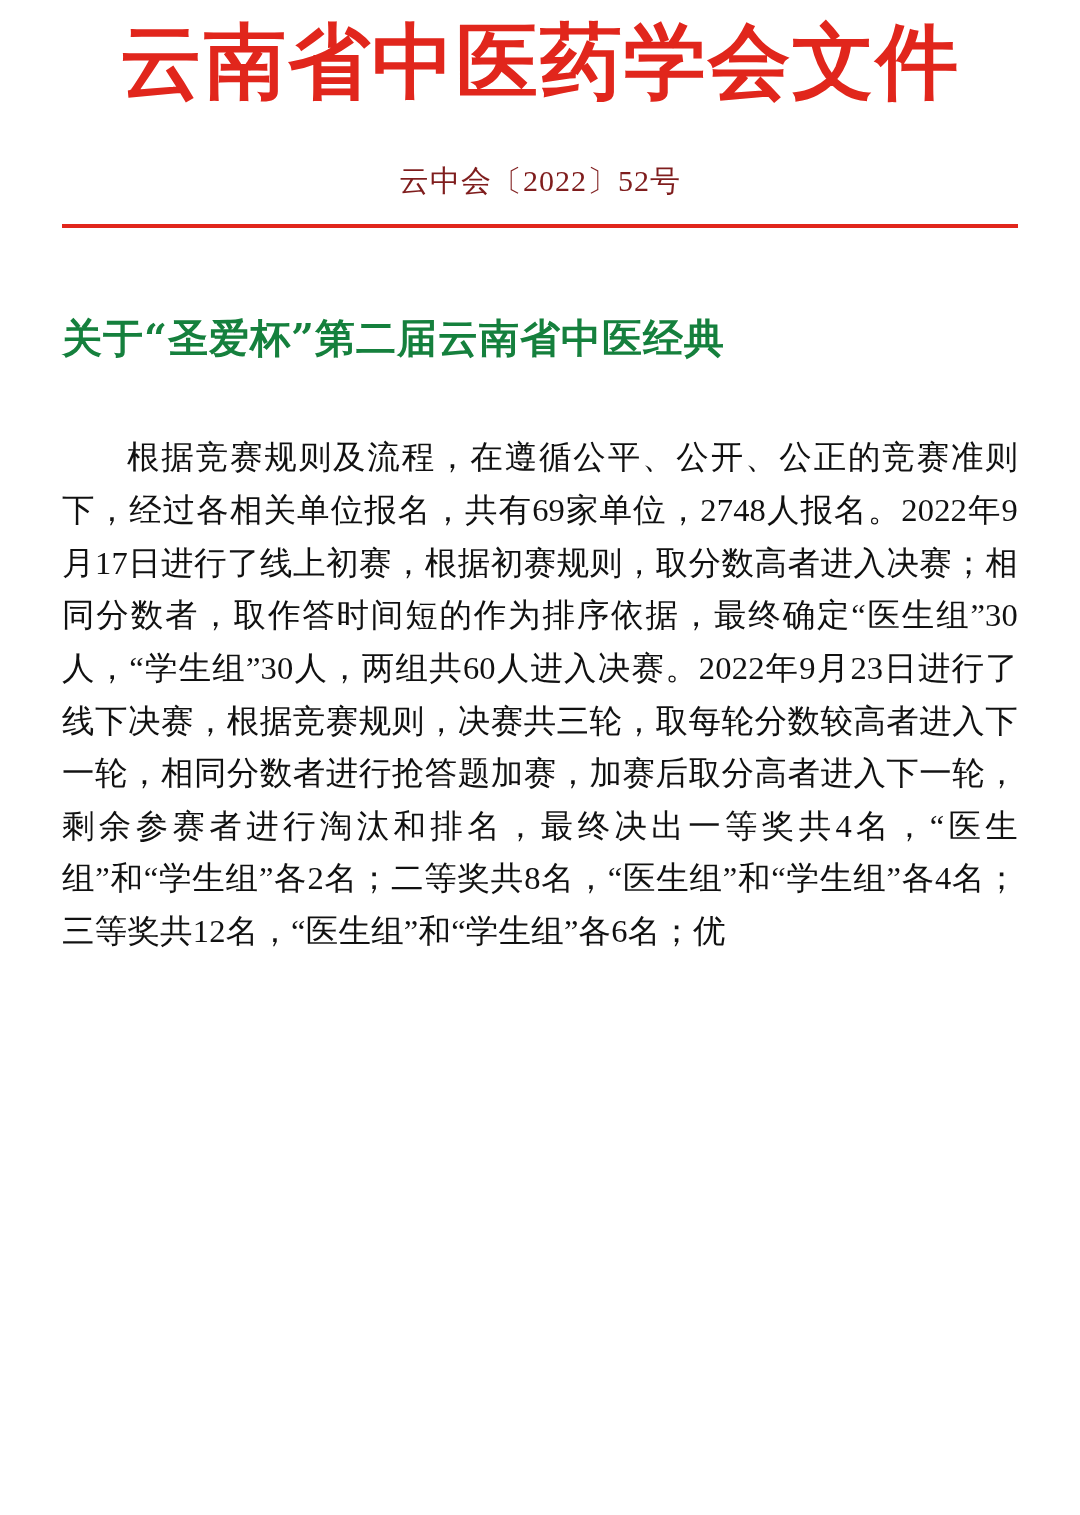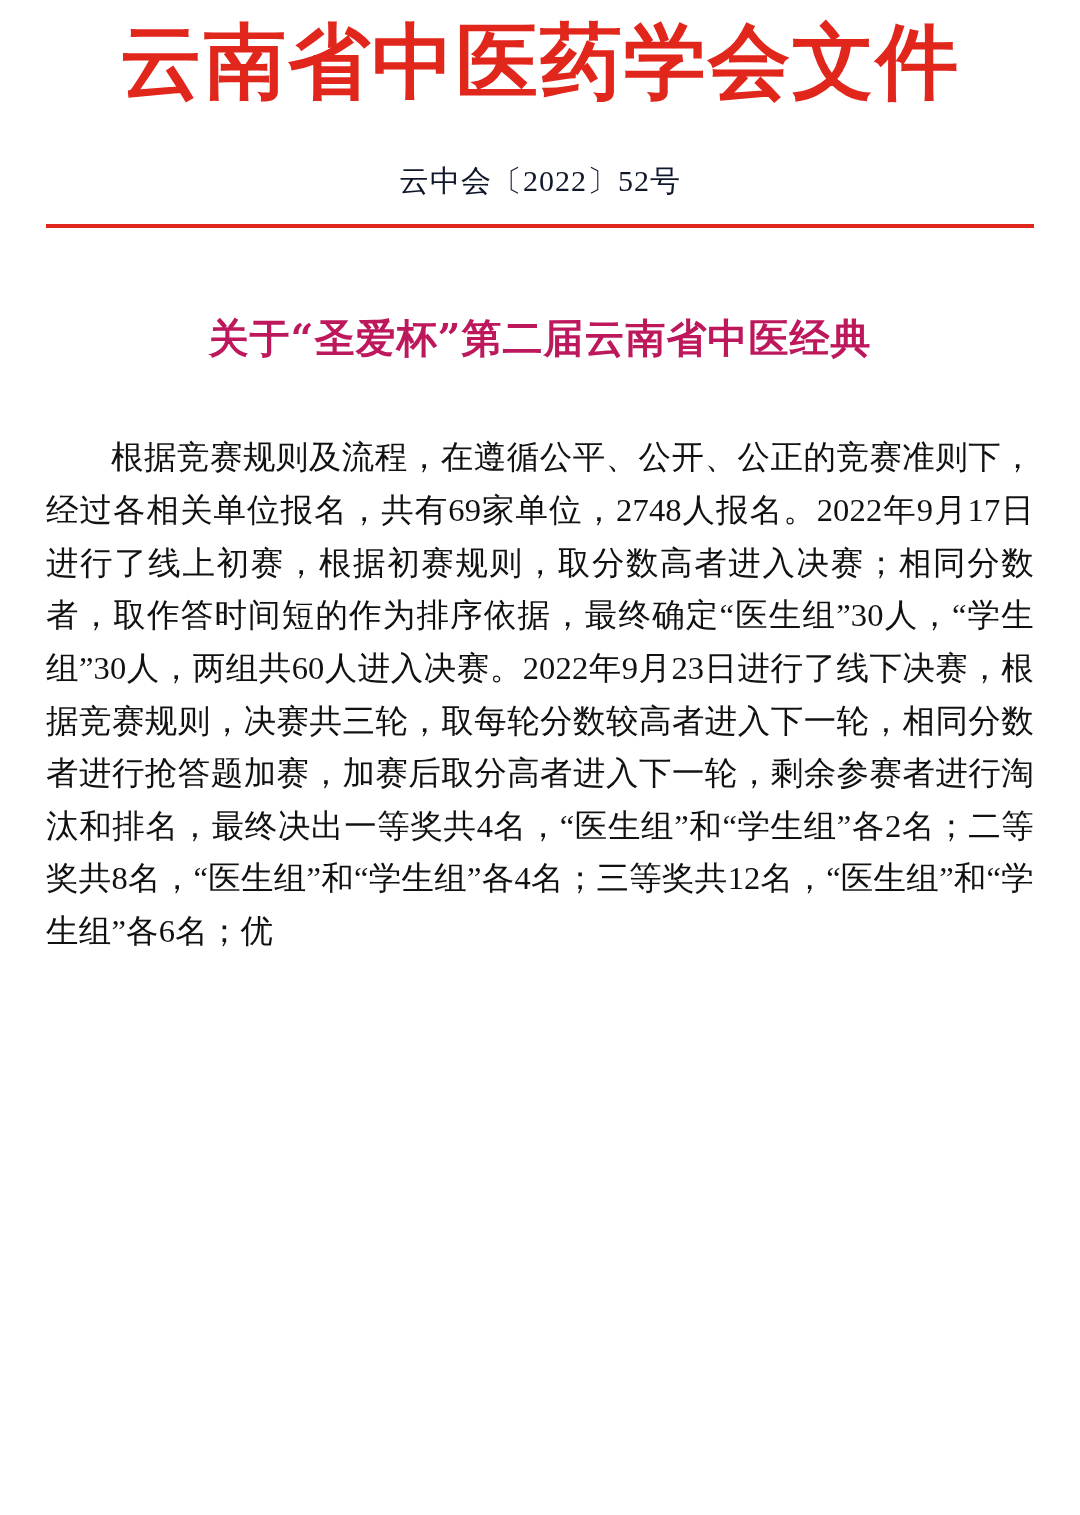--- a/index.html
+++ b/index.html
@@ -12,61 +12,61 @@
     height: 1515px;
     font-family: "Liberation Serif", "DejaVu Serif", serif;
     color: #000000;
     overflow: hidden;
   }
   .page {
     position: relative;
     width: 1080px;
     height: 1515px;
     box-sizing: border-box;
-    padding: 0 46px;
+    padding: 0 62px;
   }
 
   
   .letterhead {
     padding-top: 14px;
     text-align: center;
   }
   .letterhead-title {
     color: #e1261c;
     font-family: "DejaVu Serif", "Liberation Serif", serif;
     font-weight: bold;
     font-size: 82px;
     line-height: 1.16;
     letter-spacing: 2px;
     white-space: nowrap;
   }
   .doc-number {
     margin-top: 52px;
     font-size: 30px;
     letter-spacing: 1px;
-    color: #0f172a;
+    color: #7f1d1d;
     font-family: "Liberation Serif", "DejaVu Serif", serif;
   }
   .red-rule {
     margin-top: 22px;
     height: 4px;
     background: #e1261c;
     width: 100%;
   }
 
   
   .doc-title {
     margin-top: 78px;
-    text-align: center;
+    text-align: left;
     font-family: "DejaVu Serif", "Liberation Serif", serif;
     font-weight: bold;
     font-size: 40px;
     line-height: 1.58;
     letter-spacing: 1px;
-    color: #be185d;
+    color: #15803d;
   }
   .doc-title .line {
     display: block;
   }
 
   
   .body-text {
     margin-top: 62px;
     font-size: 32.5px;
     line-height: 1.62;

